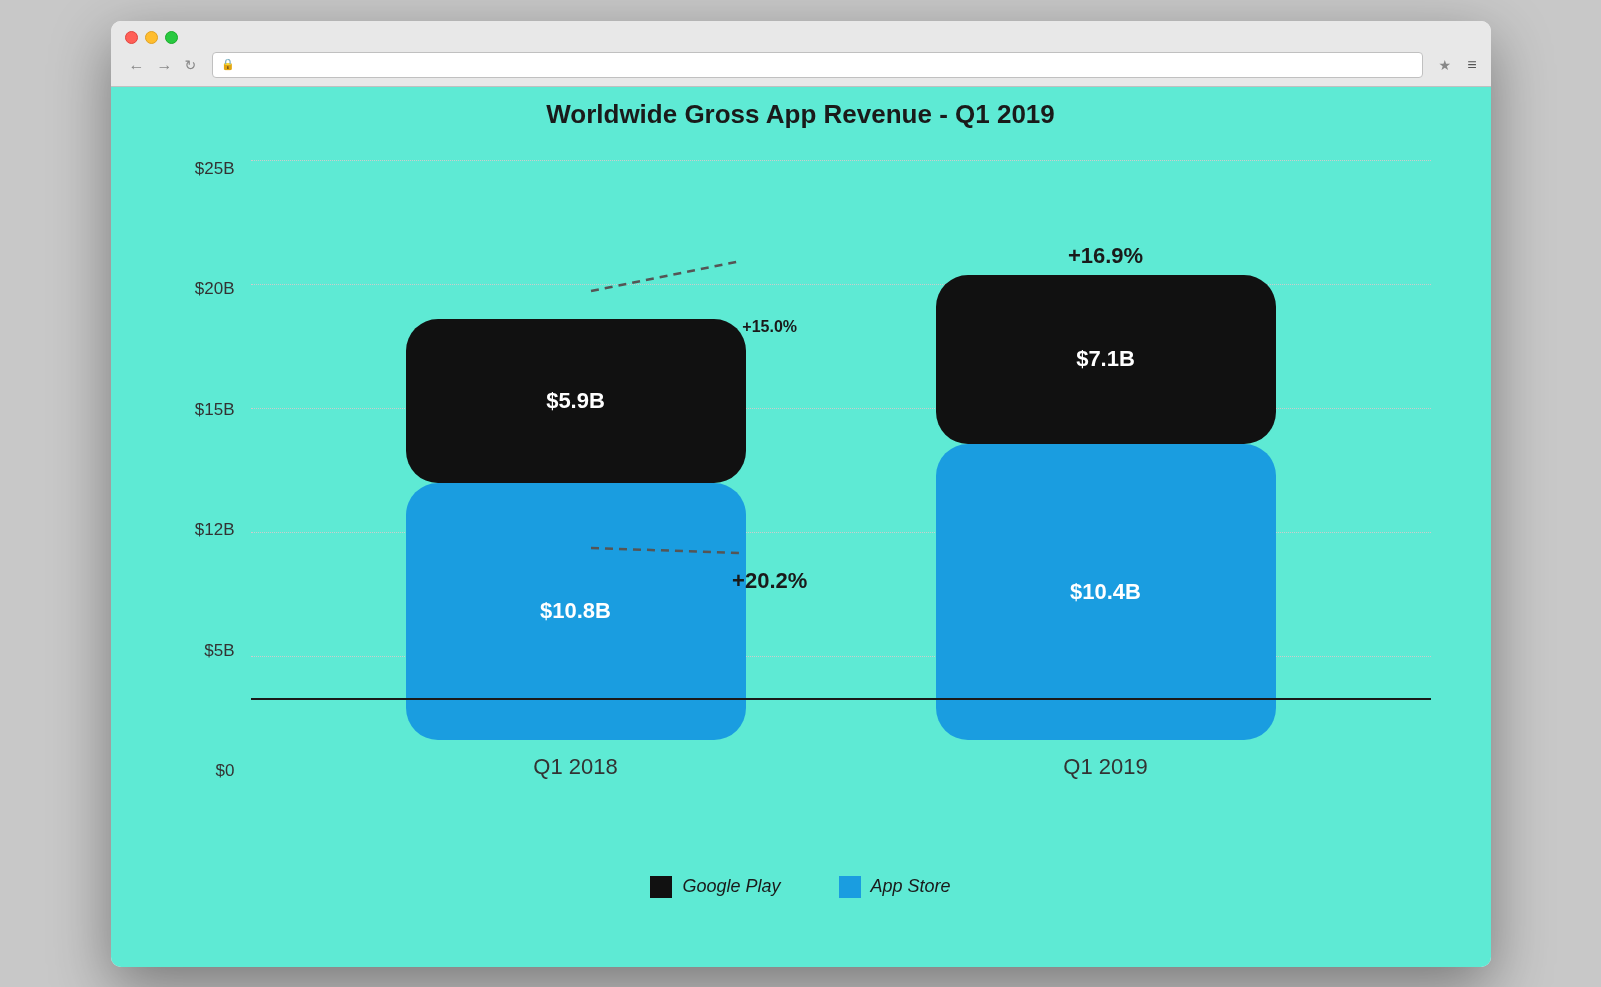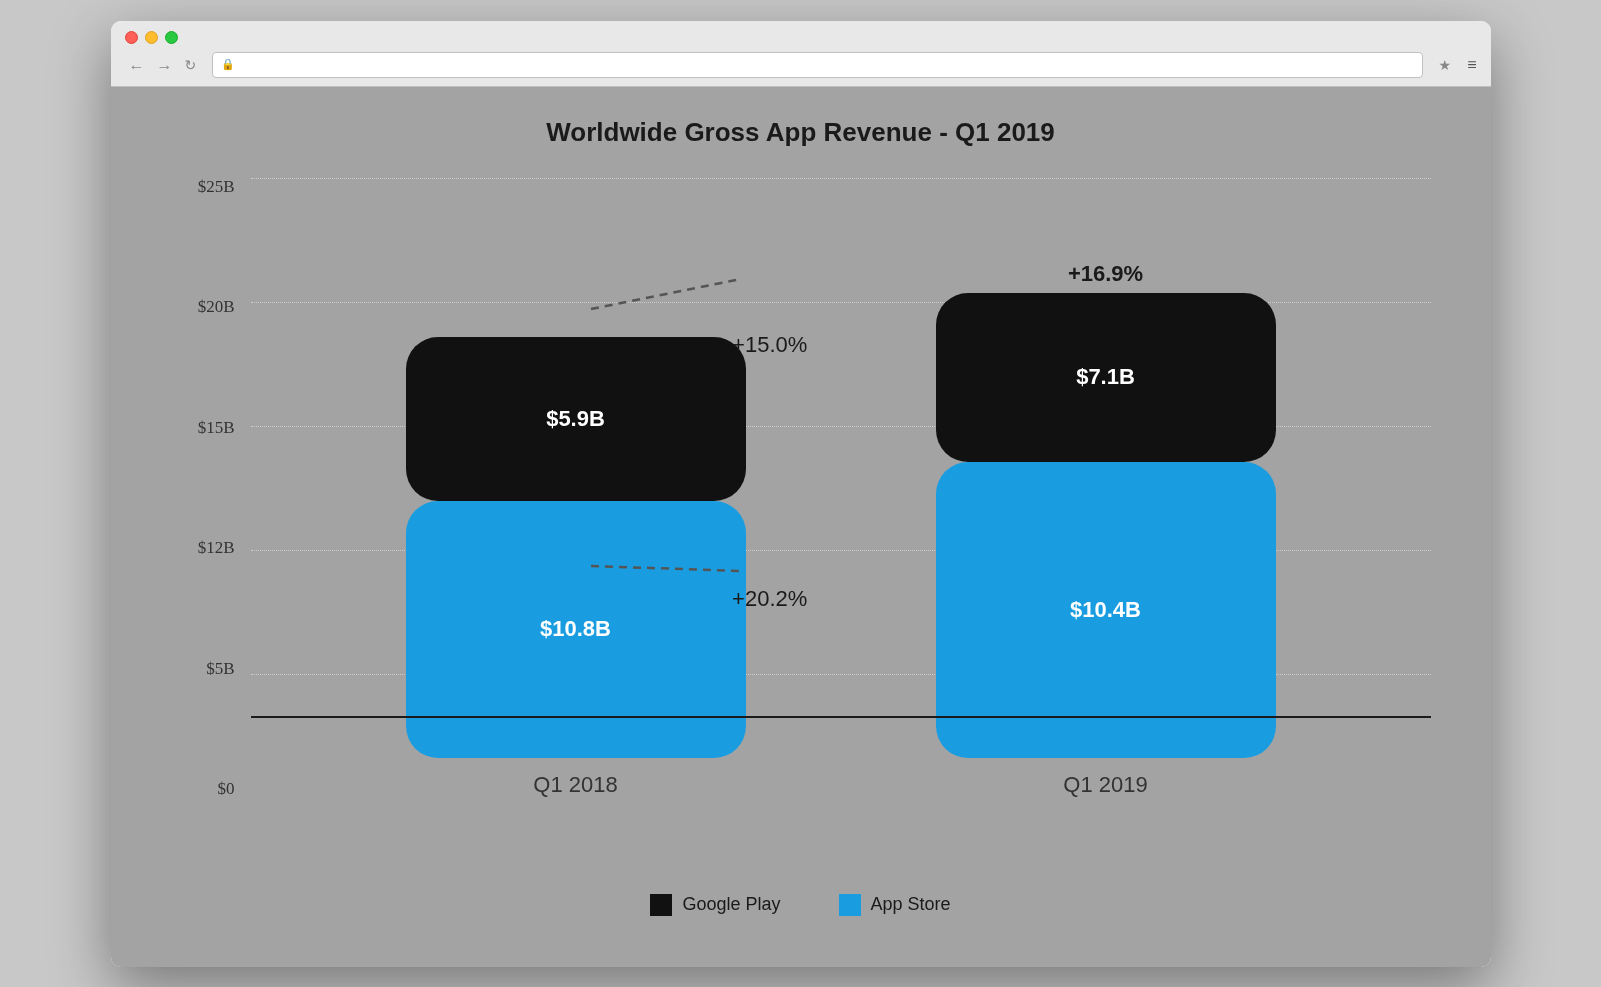--- a/index.html
+++ b/index.html
@@ -103,22 +103,22 @@
     }
 
     .menu-icon {
       font-size: 16px;
       color: #555;
       margin-left: 8px;
       cursor: pointer;
     }
 
     .browser-content {
-      background: #a3a3a3;
-      padding: 20px 40px 40px;
+      background: #5eead4;
+      padding: 2px 40px 40px;
       min-height: 880px;
     }
 
     .chart-container {
       max-width: 1260px;
       margin: 0 auto;
     }
 
     .chart-title {
       text-align: center;
@@ -139,21 +139,20 @@
       position: absolute;
       left: 0;
       top: 0;
       bottom: 80px;
       width: 80px;
       display: flex;
       flex-direction: column;
       justify-content: space-between;
       align-items: flex-end;
       padding-right: 16px;
-      font-family: Liberation Serif, serif;
     }
 
     .y-label {
       font-size: 17px;
       color: #333;
       line-height: 1;
     }
 
     .chart-plot {
       position: absolute;
@@ -230,20 +229,21 @@
       bottom: 80px;
       height: 2px;
       background: #1a1a1a;
     }
 
     .legend {
       display: flex;
       justify-content: center;
       gap: 58px;
       margin-top: 16px;
+      font-style: italic;
     }
 
     .legend-item {
       display: flex;
       align-items: center;
       gap: 10px;
     }
 
     .legend-swatch {
       width: 22px;
@@ -340,25 +340,25 @@
                 </div>
               </div>
               <div class="x-label">Q1 2019</div>
             </div>
 
           </div>
 
           <div class="x-axis-line"></div>
 
           <div style="position:absolute; left:44%; top:27%; transform:translate(-50%,-50%); text-align:center; z-index:10;">
-            <div style="font-size:22px; font-weight:400; color:#1a1a1a;">+15.0%</div>
+            <div style="font-size:16px; font-weight:700; color:#1a1a1a;">+15.0%</div>
           </div>
 
           <div style="position:absolute; left:44%; top:68%; transform:translate(-50%,-50%); text-align:center; z-index:10;">
-            <div style="font-size:22px; font-weight:400; color:#1a1a1a;">+20.2%</div>
+            <div style="font-size:22px; font-weight:700; color:#1a1a1a;">+20.2%</div>
           </div>
 
           <svg style="position:absolute; inset:0; width:100%; height:calc(100% - 80px); overflow:visible; pointer-events:none; z-index:5;">
 
             <line x1="340" y1="131" x2="490" y2="101" stroke="#555" stroke-width="2.5" stroke-dasharray="8,6"></line>
 
             <line x1="340" y1="388" x2="490" y2="393" stroke="#555" stroke-width="2.5" stroke-dasharray="8,6"></line>
           </svg>
 
         </div>

